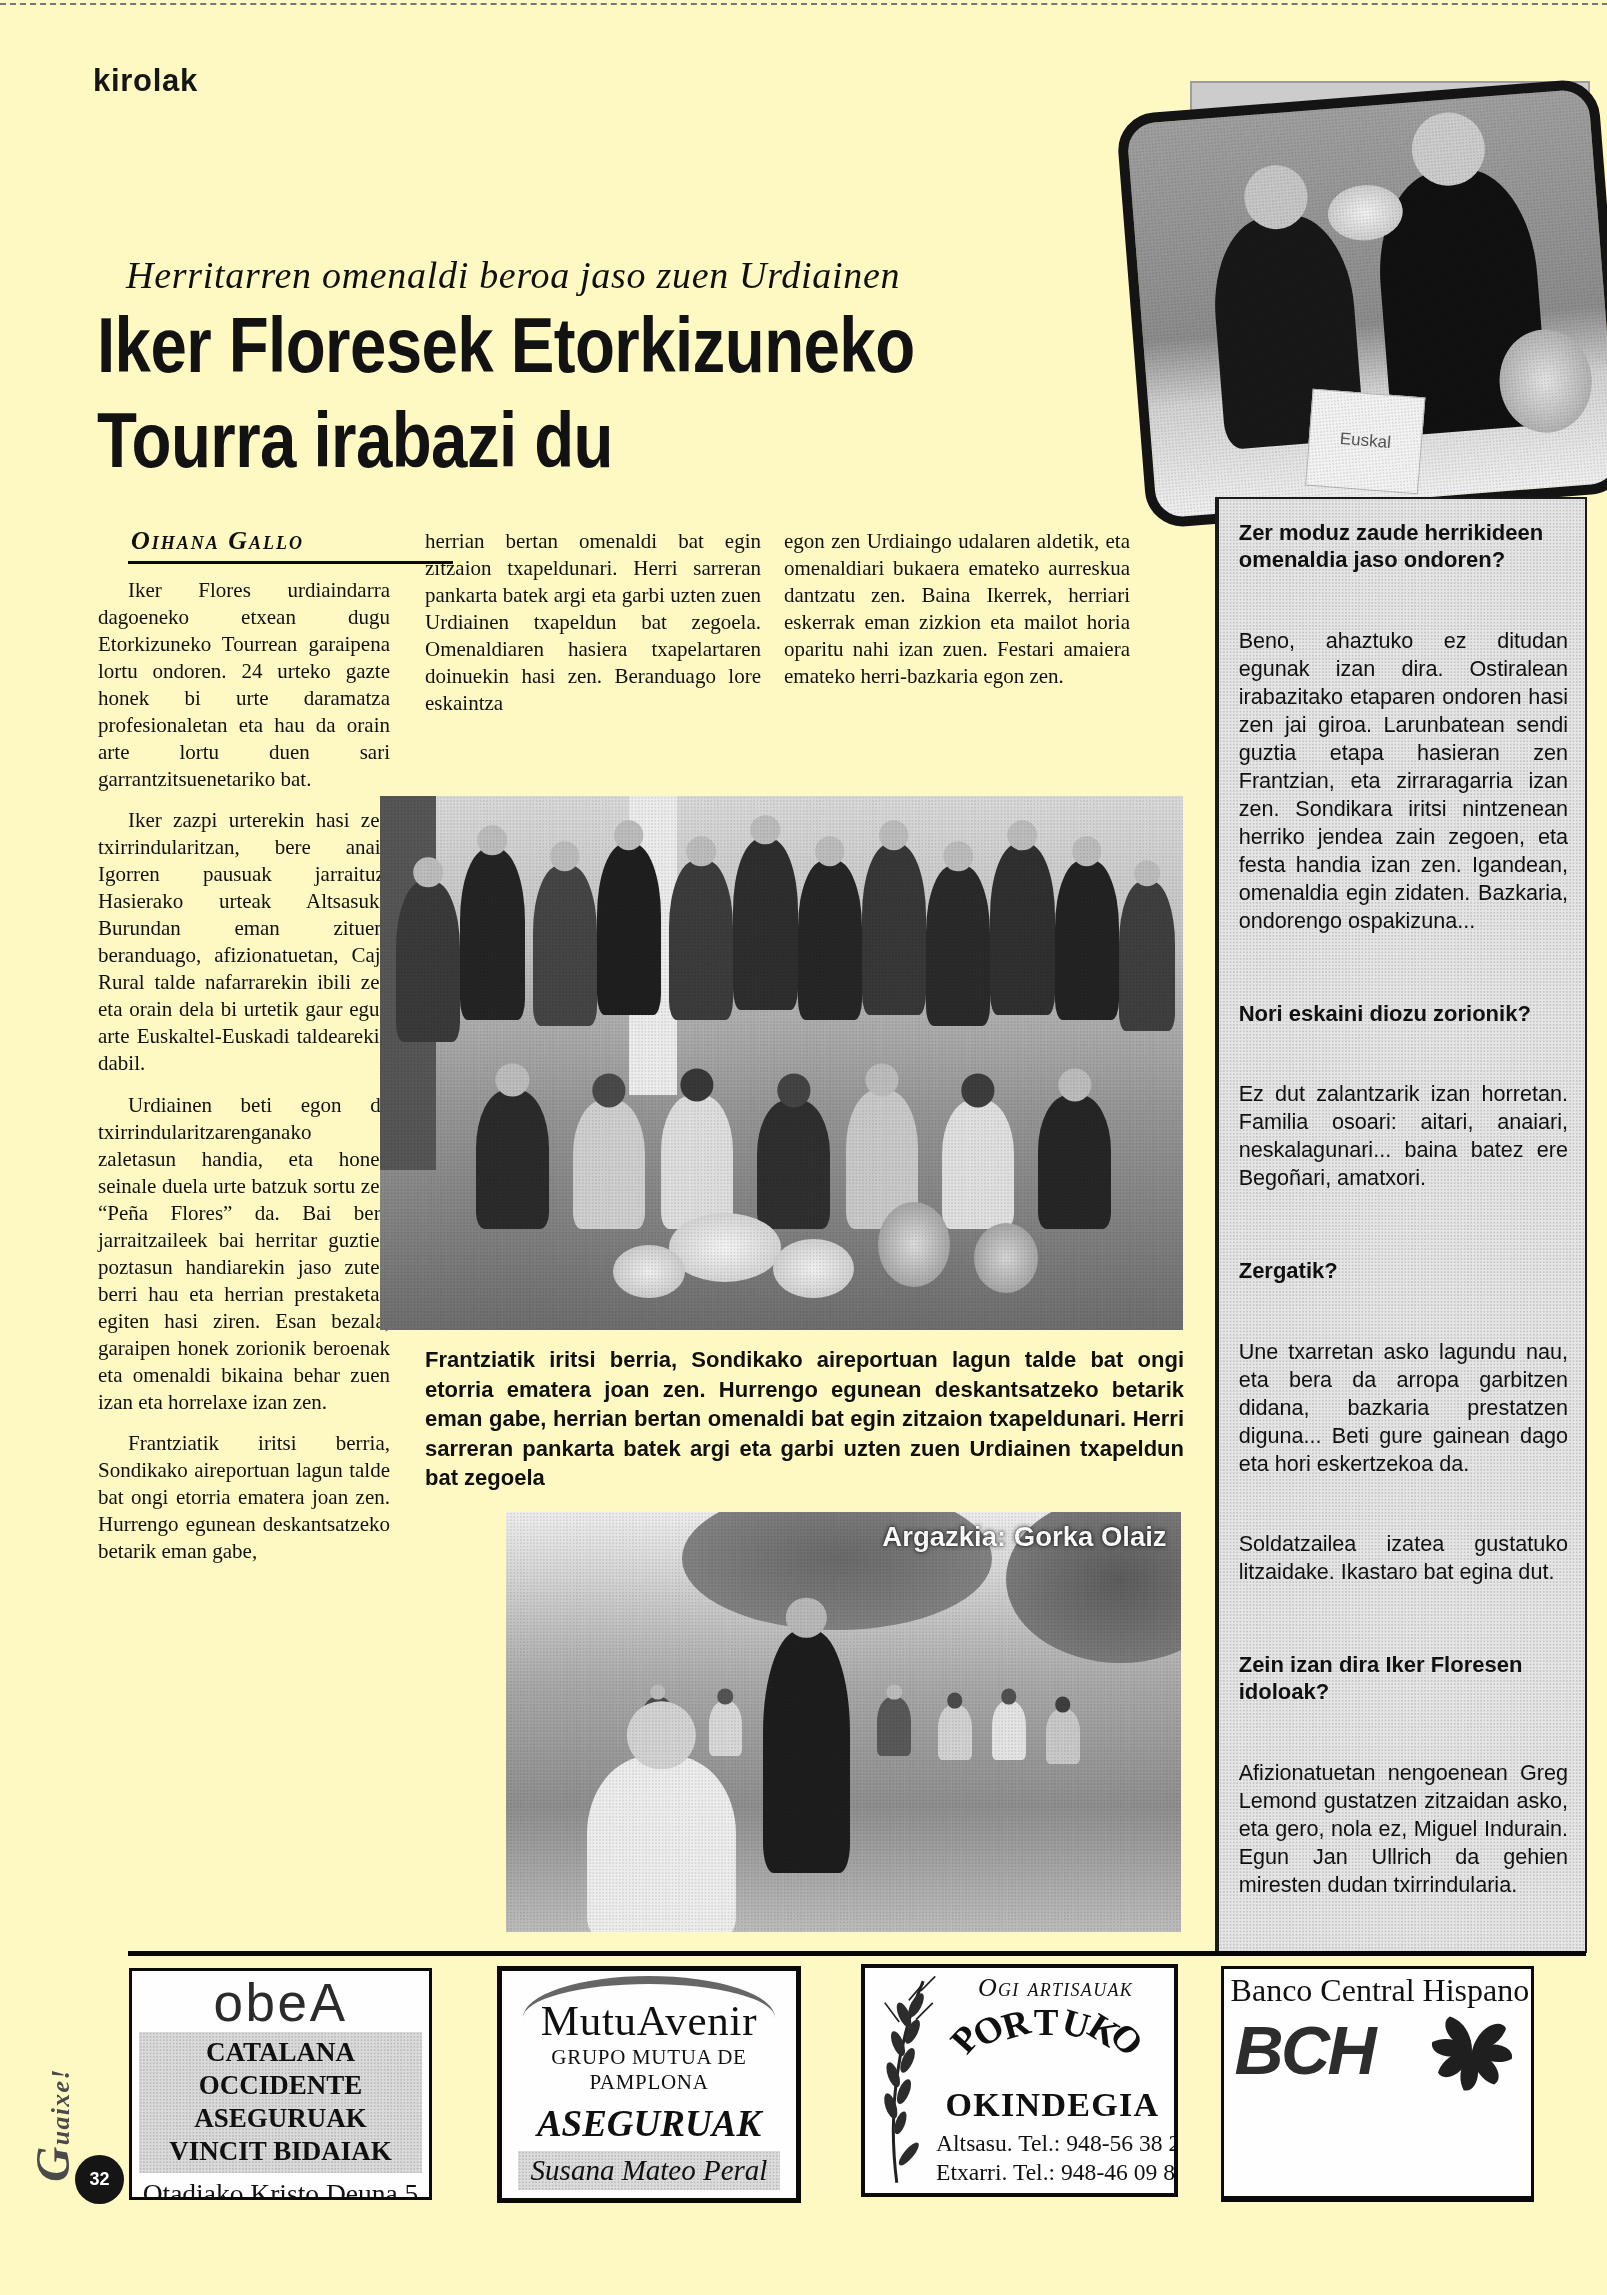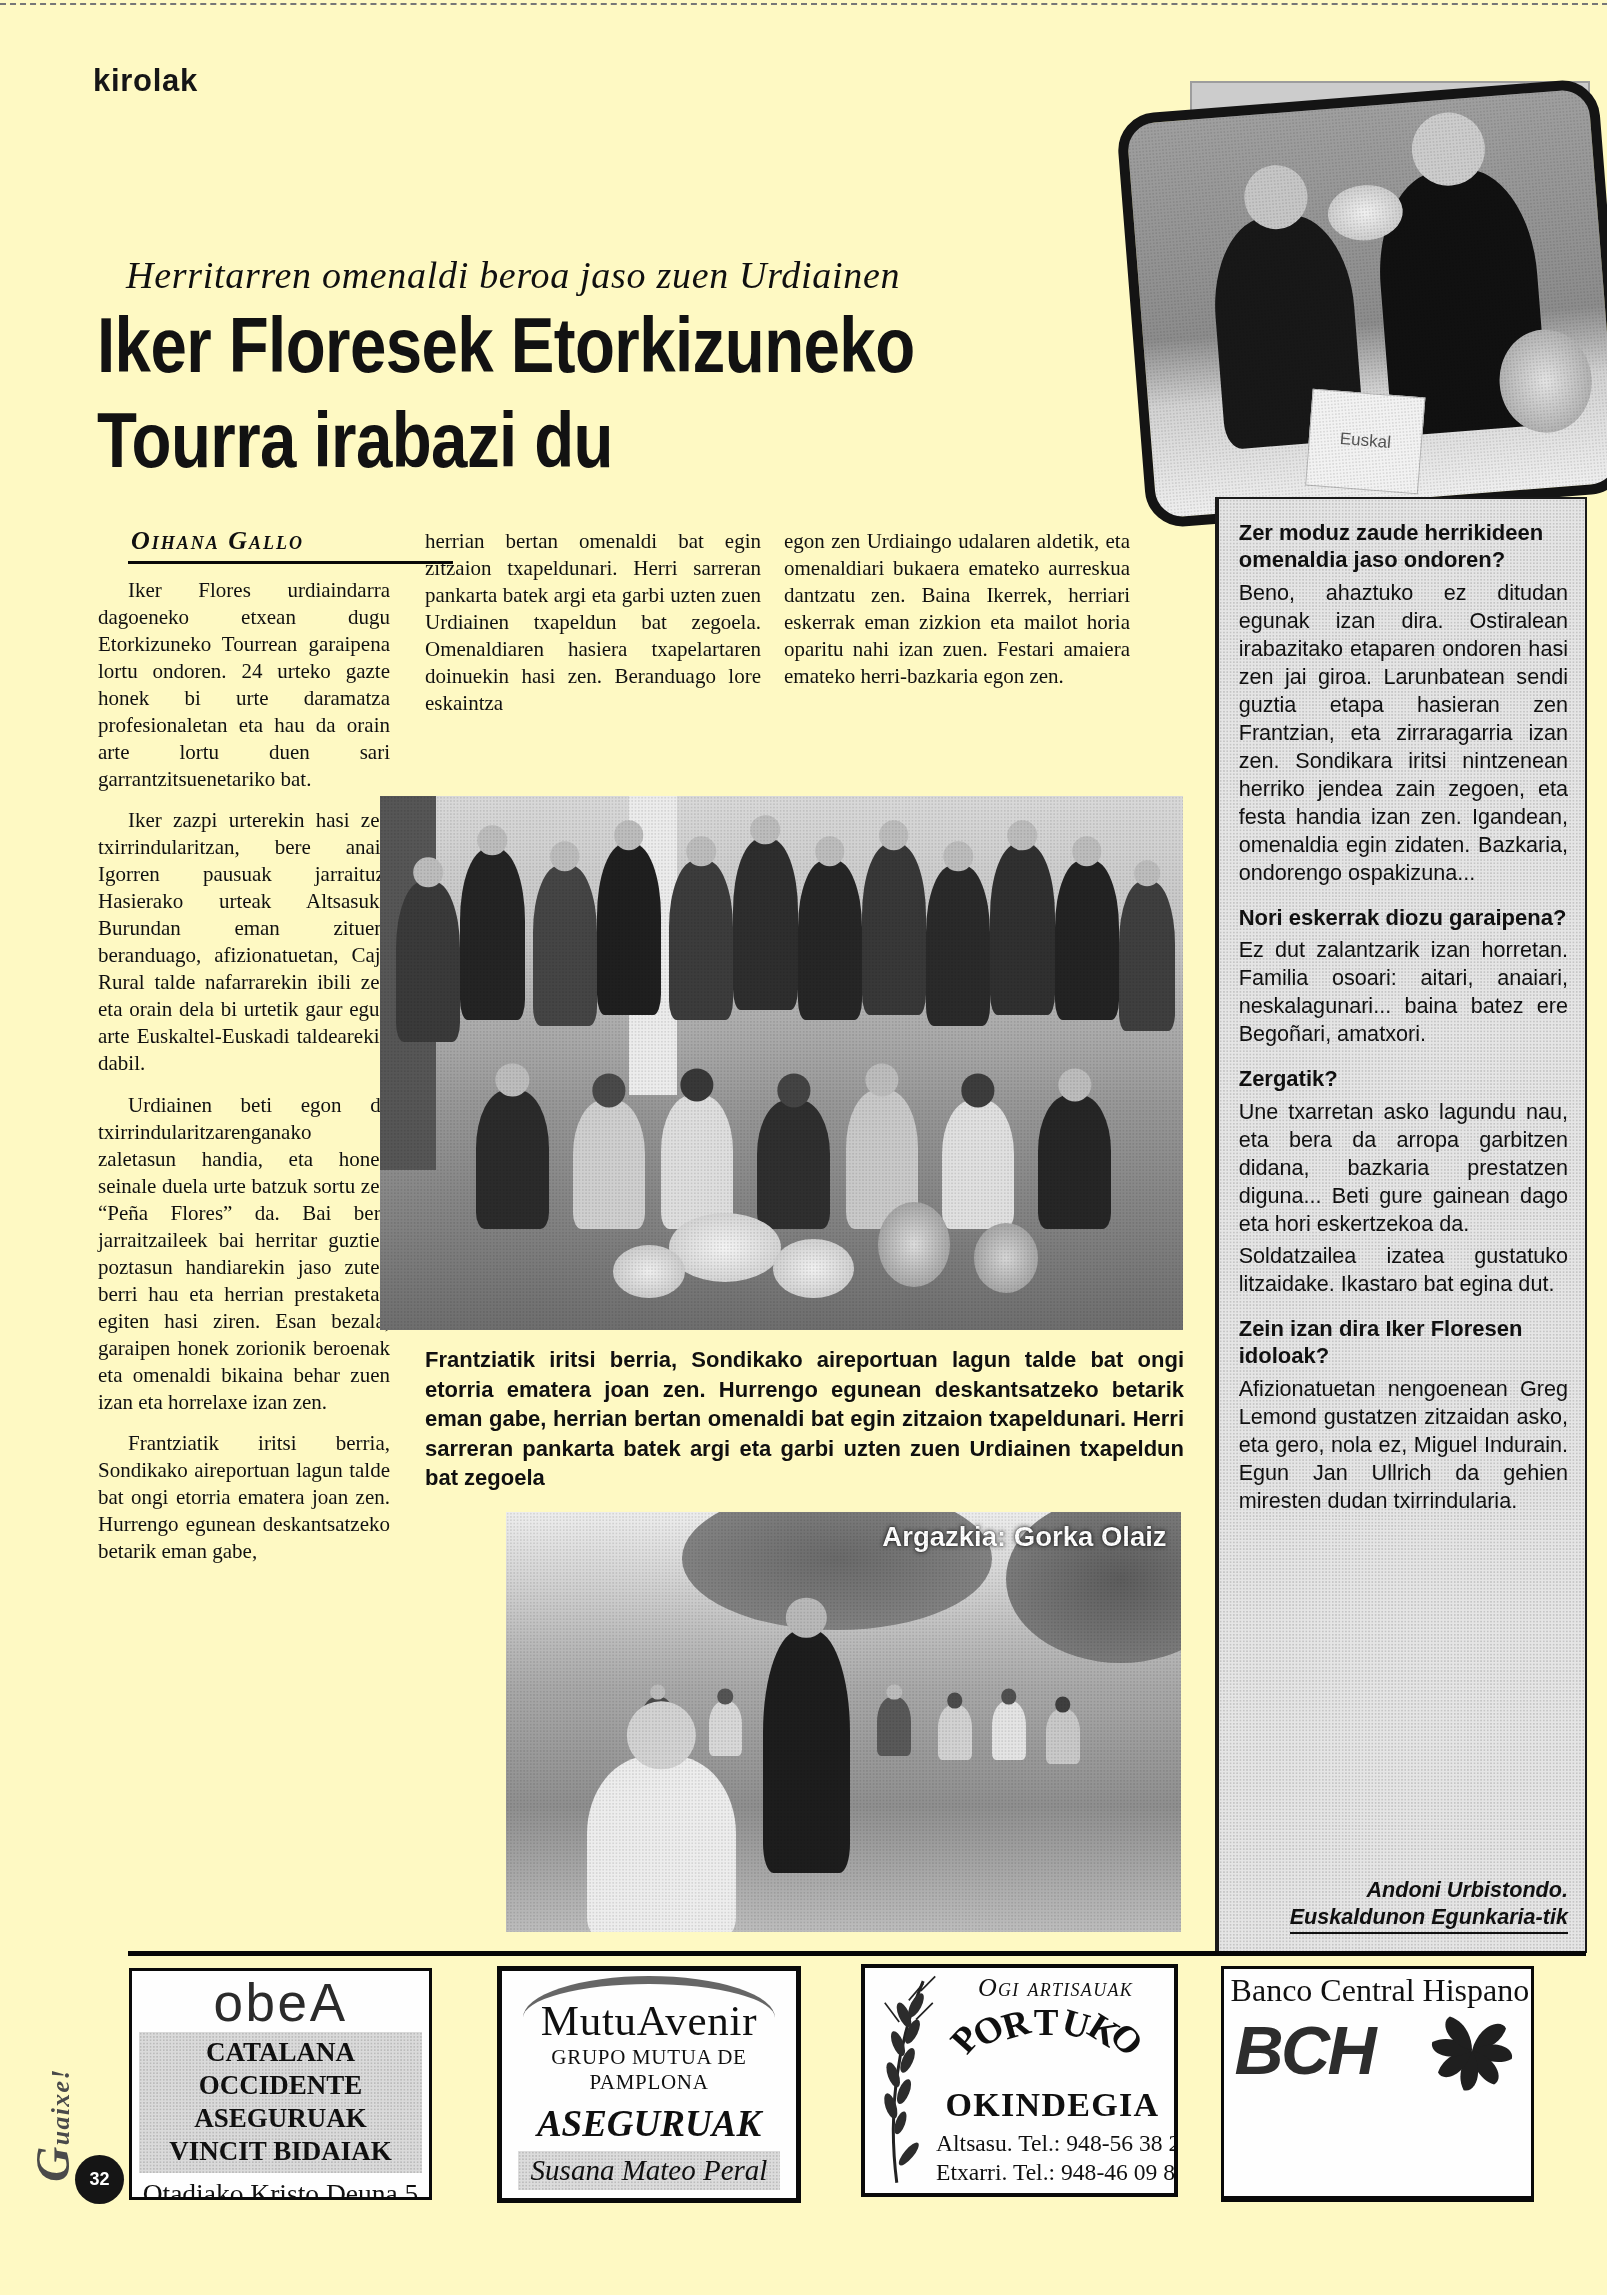--- a/index.html
+++ b/index.html
@@ -55,21 +55,21 @@
   .credit{position:absolute;right:14.4px;top:9.2px;color:#fff;font-family:"Liberation Sans",sans-serif;
      font-weight:bold;font-size:27.5px;text-shadow:0 0 5.2px rgba(0,0,0,.8),0 0 1.3px rgba(0,0,0,.9);}
 
   .caption{left:425px;top:1345px;width:759px;font-family:"Liberation Sans",sans-serif;
      font-weight:bold;font-size:22px;line-height:29.5px;text-align:justify;}
 
   
   .sidebar{left:1215px;top:497px;width:372px;height:1456px;background-color:#e5e5e5;
      border:2px solid #1a1a1a;border-left-width:4.6px;box-sizing:border-box;
      padding:19.7px 17px 17px 19.7px;font-family:"Liberation Sans",sans-serif;
-     font-size:21.6px;line-height:28px;text-align:justify;overflow:hidden;display:flex;flex-direction:column;}
+     font-size:21.6px;line-height:28px;text-align:justify;overflow:hidden;display:flex;flex-direction:column;gap:48px;}
   .sidebar h3{margin:13px 0 5.2px 0;font-size:22px;line-height:27.5px;text-align:left;}
   .sidebar h3:first-child{margin-top:0;}
   .sidebar p{margin:0 0 3.9px 0;}
   .sig{margin-top:auto;text-align:right;font-weight:bold;font-style:italic;font-size:21.6px;line-height:27.5px;}
   .sig .u{display:inline-block;border-bottom:2px solid #111;padding-bottom:1.3px;}
 
   .rule-ads{left:128px;top:1951px;width:1458px;height:4.6px;background:#070707;}
 
   
   .ad{box-sizing:border-box;border:3.3px solid #0a0a0a;background:#fefefe;overflow:hidden;text-align:center;}
@@ -192,21 +192,21 @@
     <i class="pp" style="left:72%;top:45%;width:5%;height:14%;--c:#e4e4e4;--h:#515151;"></i>
     <i class="pp" style="left:80%;top:47%;width:5%;height:13%;--c:#c9c9c9;--h:#3f3f3f;"></i>
     <i class="pp" style="left:38%;top:28%;width:13%;height:58%;--c:#1d1d1d;--h:#b9b9b9;"></i>
     <i class="pp" style="left:12%;top:58%;width:22%;height:44%;--c:#ededed;--h:#d3d3d3;"></i>
     <div class="credit">Argazkia: Gorka Olaiz</div>
   </div>
 
   <div class="abs sidebar dots">
     <h3>Zer moduz zaude herrikideen omenaldia jaso ondoren?</h3>
     <p>Beno, ahaztuko ez ditudan egunak izan dira. Ostiralean irabazitako etaparen ondoren hasi zen jai giroa. Larunbatean sendi guztia etapa hasieran zen Frantzian, eta zirraragarria izan zen. Sondikara iritsi nintzenean herriko jendea zain zegoen, eta festa handia izan zen. Igandean, omenaldia egin zidaten. Bazkaria, ondorengo ospakizuna...</p>
-    <h3>Nori eskerrak diozu garaipena?</h3>
+    <h3>Nori eskaini diozu zorionik?</h3>
     <p>Ez dut zalantzarik izan horretan. Familia osoari: aitari, anaiari, neskalagunari... baina batez ere Begoñari, amatxori.</p>
     <h3>Zergatik?</h3>
     <p>Une txarretan asko lagundu nau, eta bera da arropa garbitzen didana, bazkaria prestatzen diguna... Beti gure gainean dago eta hori eskertzekoa da.</p>
     <p>Soldatzailea izatea gustatuko litzaidake. Ikastaro bat egina dut.</p>
     <h3>Zein izan dira Iker Floresen idoloak?</h3>
     <p>Afizionatuetan nengoenean Greg Lemond gustatzen zitzaidan asko, eta gero, nola ez, Miguel Indurain. Egun Jan Ullrich da gehien miresten dudan txirrindularia.</p>
     <div class="sig">
       <span>Andoni Urbistondo.</span><br>
       <span class="u">Euskaldunon Egunkaria-tik</span>
     </div>

